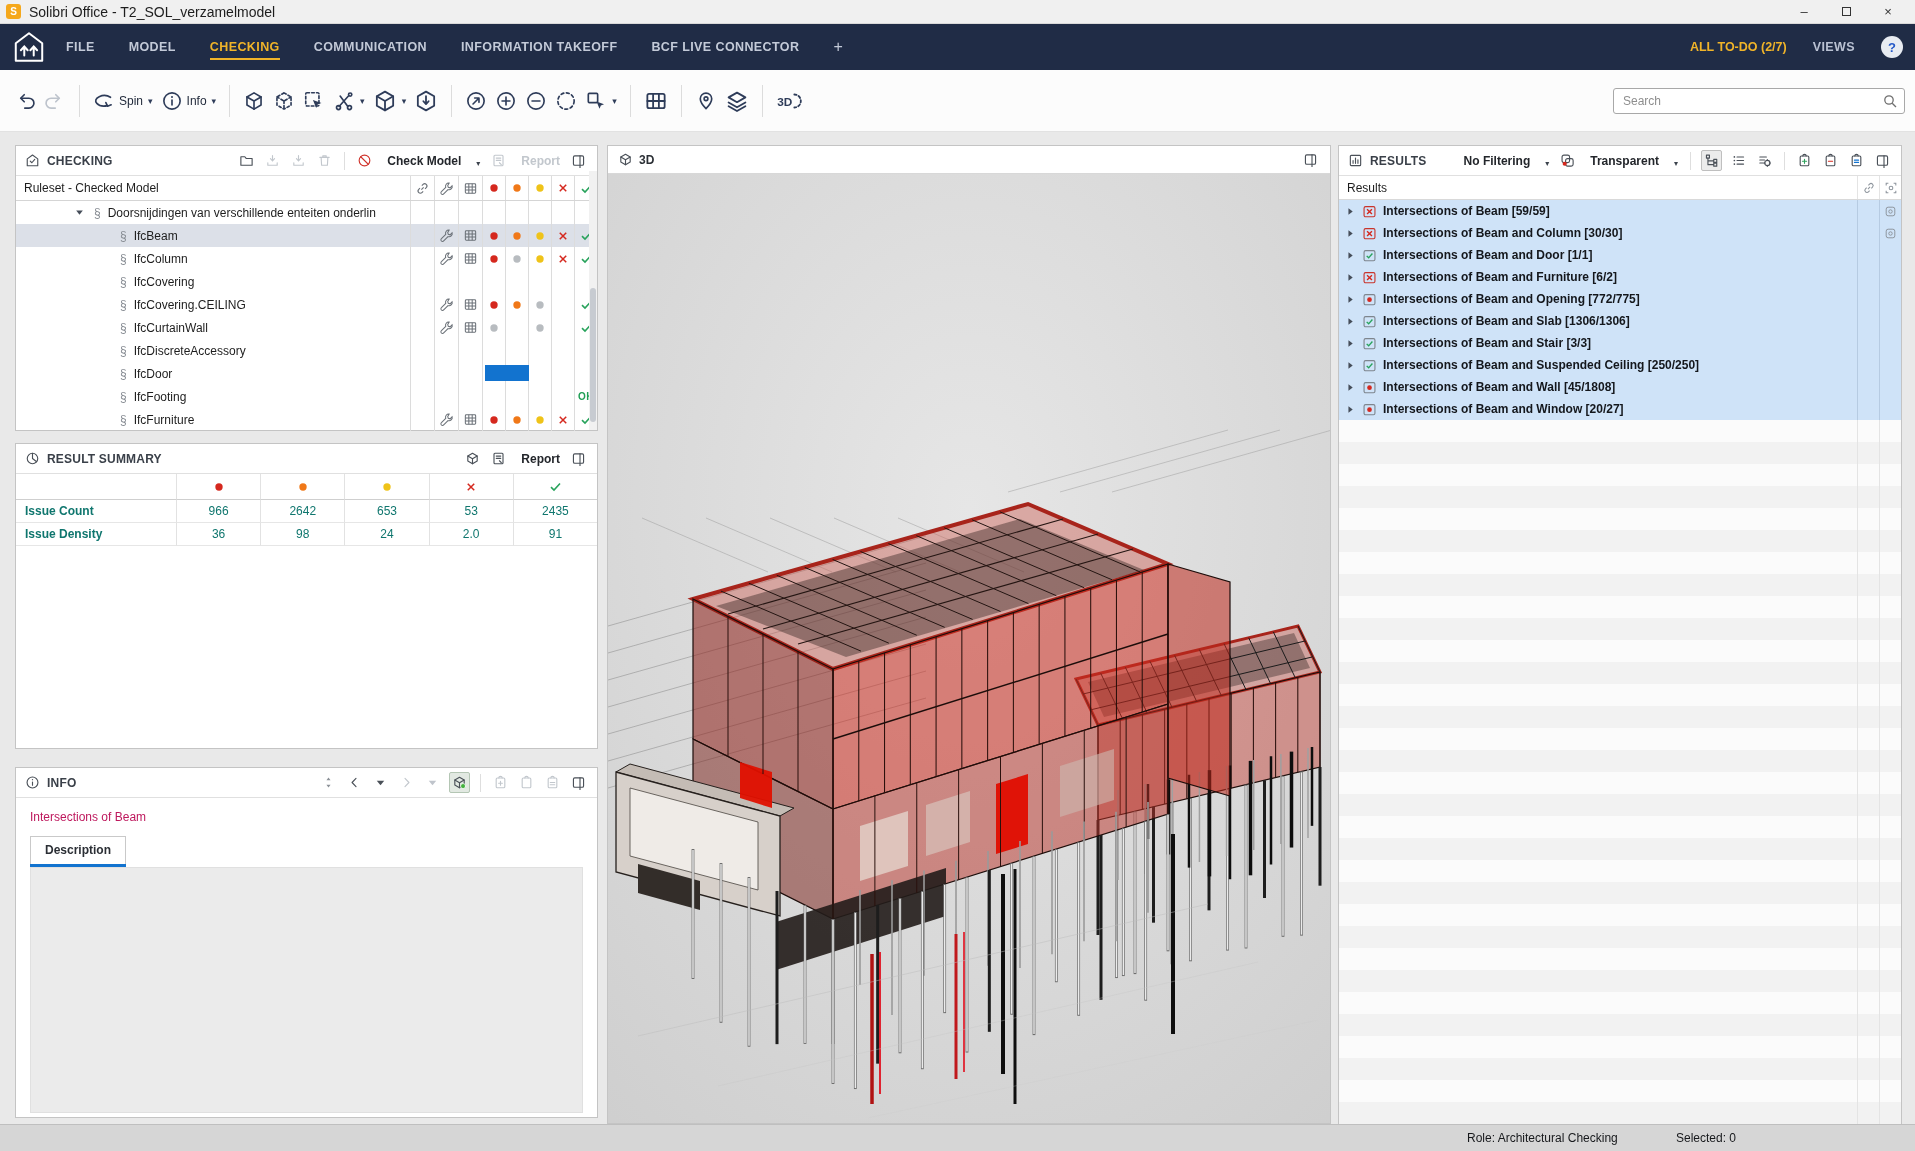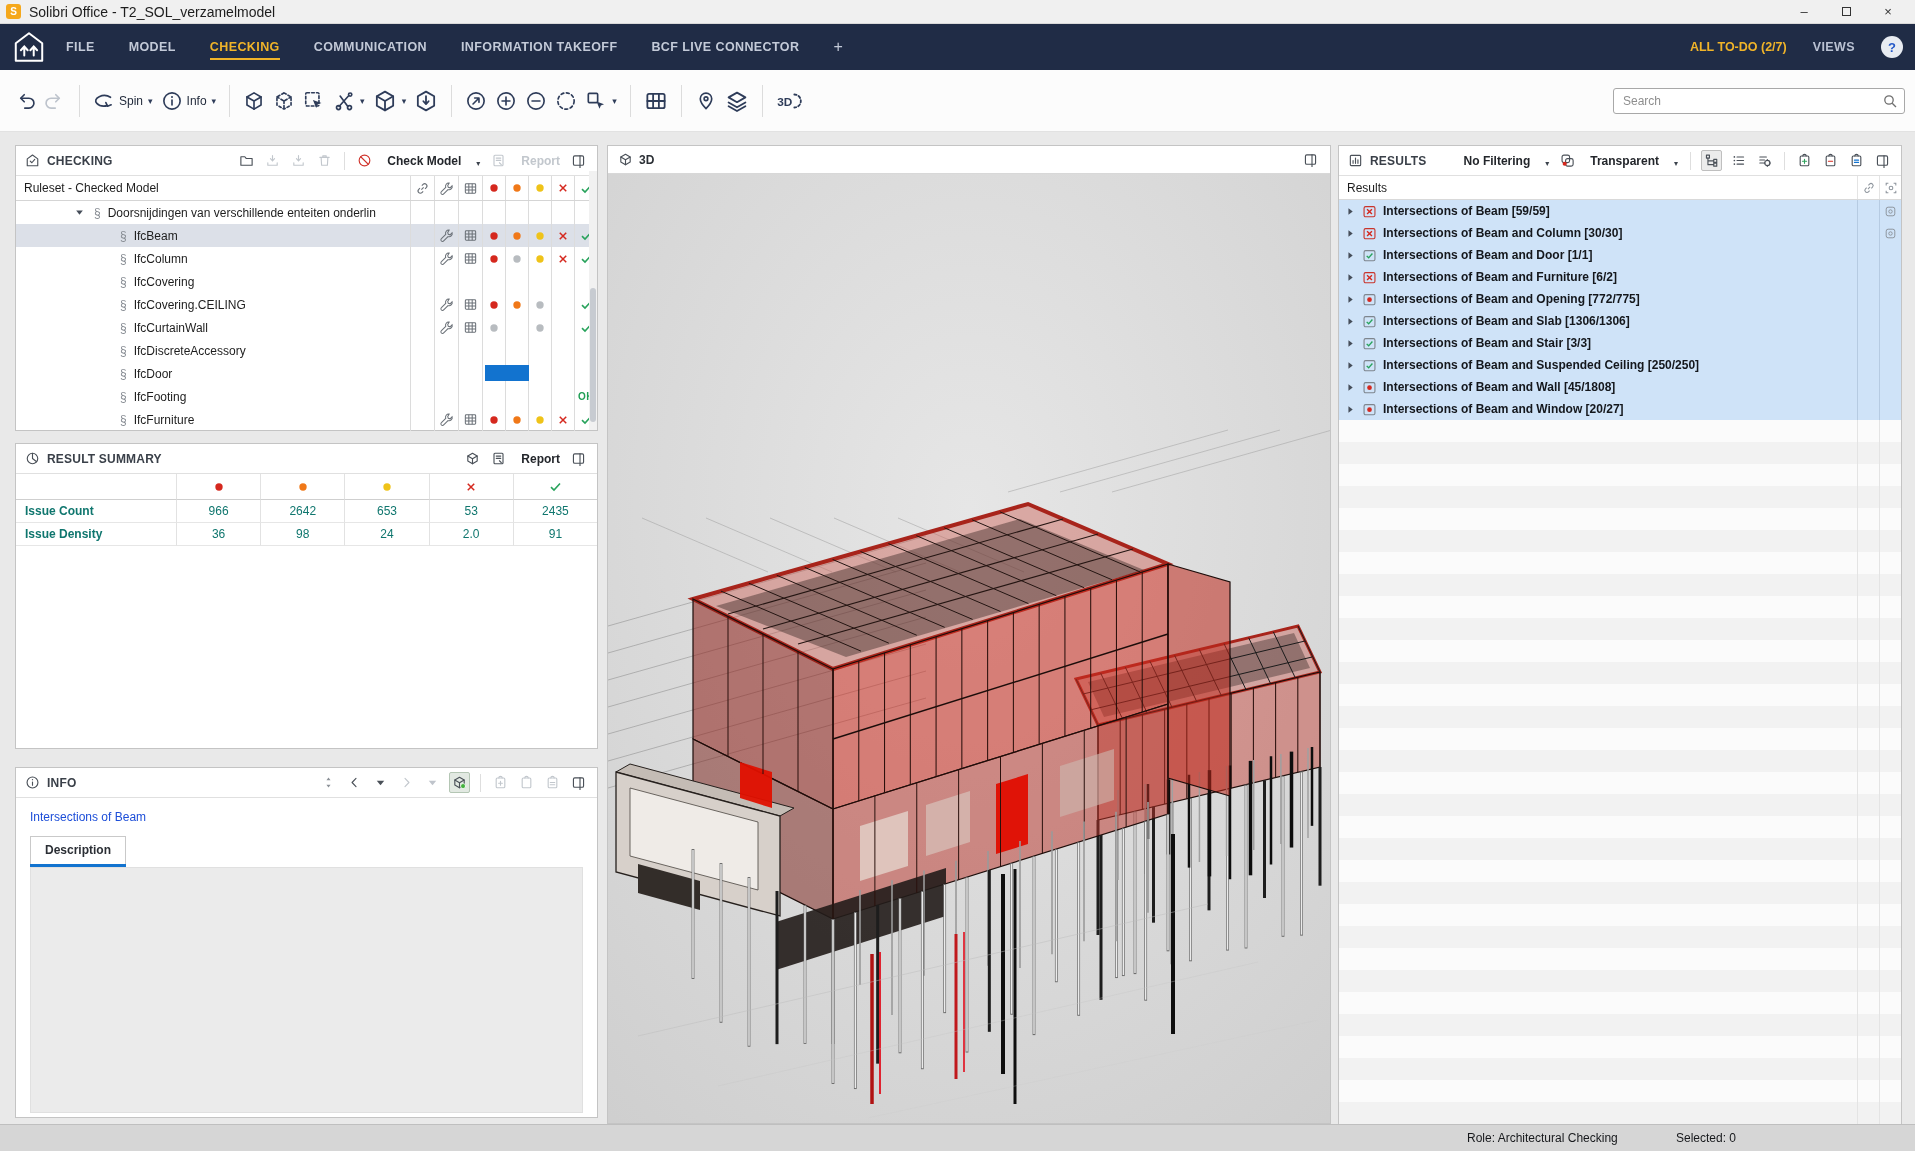--- a/index.html
+++ b/index.html
@@ -69,21 +69,21 @@
 .vscroll{position:absolute;right:0;top:25px;bottom:0;width:8px;background:#f1f1f1}
 .vthumb{position:absolute;left:1px;width:6px;top:45%;height:52%;background:#c7cbd1;border-radius:3px}
 
 .sumgrid{display:grid;grid-template-columns:160px repeat(5,1fr)}
 .sc{display:flex;align-items:center;justify-content:center;font-size:12px;color:#0f766e}
 .sc.lab{justify-content:flex-start;padding-left:9px;font-weight:700}
 .sc.h{height:26px;border-bottom:1px solid #cfcfcf}
 .sc.d{height:23px;border-bottom:1px solid #e6e6e6}
 .sc.bl{border-left:1px solid #e2e2e2}
 
-.isubject{padding:12px 14px 0;font-size:12px;color:#1d4ed8}
+.isubject{padding:12px 14px 0;font-size:12px;color:#be185d}
 .itabs{padding:12px 14px 0;display:flex}
 .itab{background:#fff;border:1px solid #c9c9c9;border-bottom:none;padding:6px 14px 7px;font-size:12px;font-weight:700;color:#2b2f35;position:relative}
 .itab:after{content:"";position:absolute;left:-1px;right:-1px;bottom:-3px;height:3px;background:#1273cf}
 .icontent{margin:3px 14px 0;height:246px;background:#ebebeb;border:1px solid #e0e0e0}
 .ibtn-act{background:#e2e9e2;border:1px solid #b4c6b4;border-radius:2px;padding:2px;display:flex}
 
 #p-3d{position:absolute;left:607px;top:145px;width:724px;height:979px;border:1px solid #c4c4c4;background:#d9d9d9}
 .vhead{position:absolute;top:0;left:0;right:0;height:28px;background:#fff;border-bottom:1px solid #d8d8d8;display:flex;align-items:center;gap:6px;padding:0 10px;z-index:3}
 .vtitle{font-size:12px;font-weight:600;color:#2b2f35}
 .scene{position:absolute;top:28px;left:0;width:722px;height:949px}

